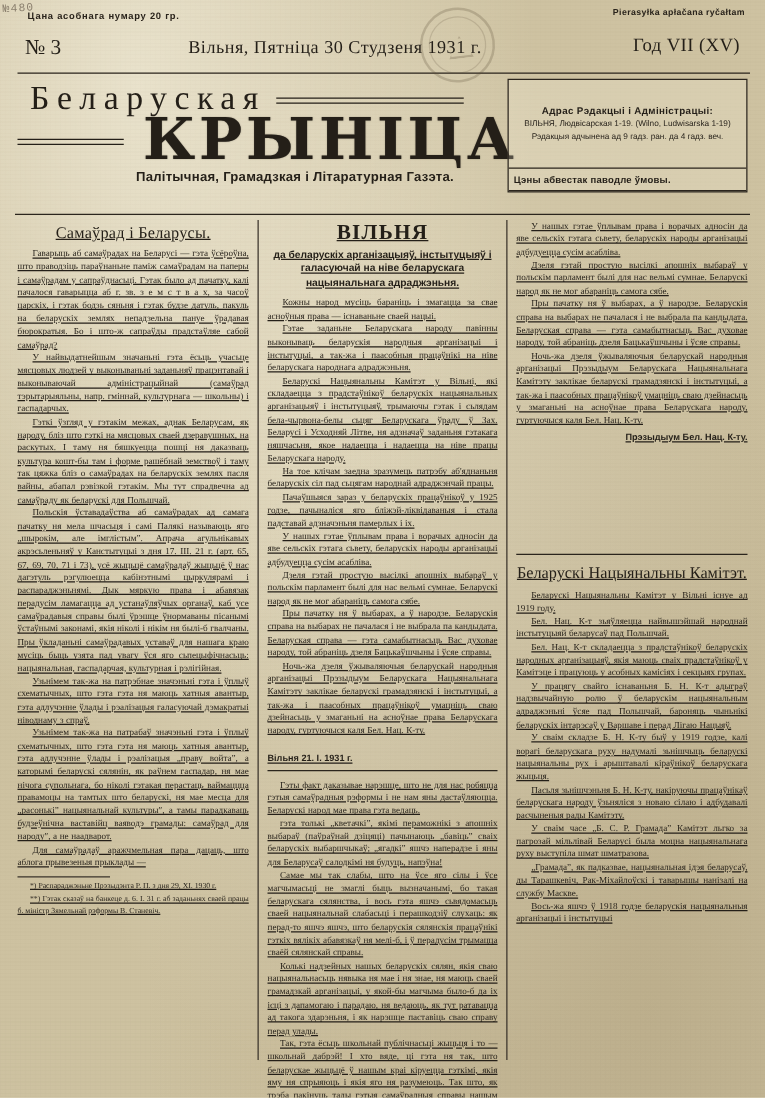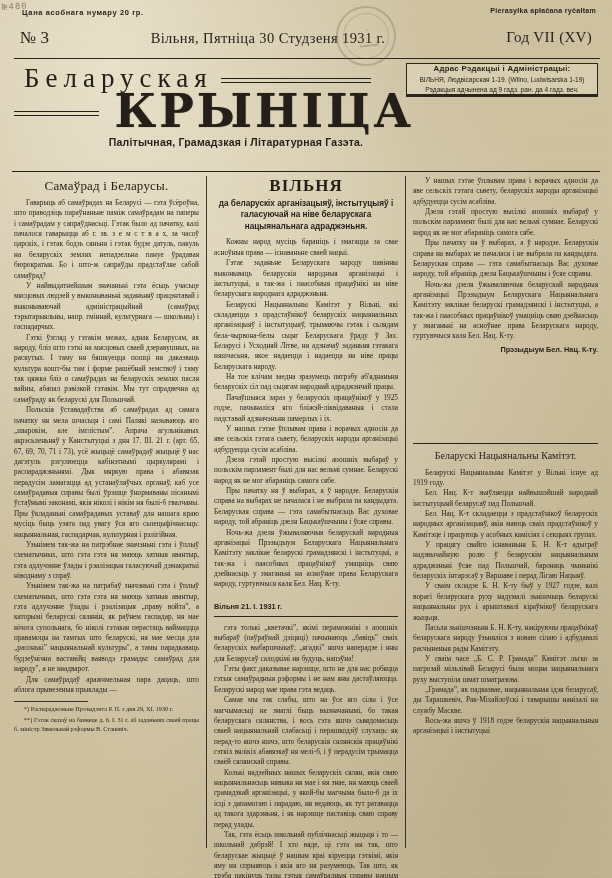--- a/index.html
+++ b/index.html
@@ -102,21 +102,21 @@
     font-family:"Liberation Sans", sans-serif;
     font-weight:700;font-size:10.5px;letter-spacing:.2px;padding-left:44px;
   }
 
   
   .addrbox{
     position:absolute;right:8px;top:4px;width:192px;
     border:1.2px solid #2b251d;box-sizing:border-box;
     padding:0;background:rgba(255,250,233,.22);
   }
-  .addrbox .cell{padding:0 4px;text-align:center;}
+  .addrbox .cell{padding:20px 4px;text-align:center;}
   .addrbox .sep{border-top:1.1px solid #2b251d;}
   .ab-title{
     font-family:"Liberation Sans", sans-serif;font-weight:700;
     font-size:7.8px;letter-spacing:.3px;margin-bottom:2px;
   }
   .ab-line{font-size:6.6px;line-height:1.45;font-family:"Liberation Sans", sans-serif;}
   .ab-mid{
     font-family:"Liberation Sans", sans-serif;font-weight:700;
     font-size:7.6px;letter-spacing:.2px;padding:4px 4px;
   }
@@ -126,40 +126,40 @@
     font-family:"Liberation Serif", serif;
   }
 
   .rule-after-mast{height:0;border-top:1.6px solid #2b251d;margin:0 6px;}
 
   
   .cols{
     position:relative;margin-top:4px;height:672px;
     display:flex;gap:0;padding:0 8px;box-sizing:border-box;
   }
-  .col{position:relative;box-sizing:border-box;}
+  .col{position:relative;box-sizing:border-box;text-decoration:underline;}
   .c1{width:196px;padding-right:7px;}
   .c2{width:204px;padding:0 7px;border-left:1px solid #3a332a;border-right:1px solid #3a332a;}
   .c3{width:196px;padding-left:7px;}
 
   h2.head{
     text-align:center;font-size:13px;font-weight:400;
     margin:2px 0 4px;letter-spacing:.2px;
   }
   h2.head-lg{
     text-align:center;font-size:17px;font-weight:700;
     margin:0 0 2px;letter-spacing:1px;
     font-family:"Liberation Serif", serif;
   }
   h3.sub{
     text-align:center;font-size:8.2px;font-weight:700;margin:0 0 5px;
     font-family:"Liberation Sans", sans-serif;line-height:1.4;
   }
   h2.head2{
-    text-align:center;font-size:10px;font-weight:400;margin:0 0 5px;
+    text-align:center;font-size:13px;font-weight:400;margin:0 0 5px;
     line-height:1.25;
   }
   p.body{
     margin:0 0 0;text-align:justify;text-indent:12px;
     font-size:7.3px;line-height:1.42;
     hyphens:auto;word-spacing:.2px;
     font-family:"Liberation Serif", serif;
   }
   p.body.tight{text-indent:10px;}
   p.sig{
@@ -218,20 +218,21 @@
       <div class="mast-sub">Палітычная, Грамадзкая і Літаратурная Газэта.</div>
     </div>
 
     <div class="addrbox">
       <div class="cell">
         <div class="ab-title">Адрас Рэдакцыі і Адміністрацыі:</div>
         <div class="ab-line">ВІЛЬНЯ, Людвісарская 1-19. (Wilno, Ludwisarska 1-19)</div>
         <div class="ab-line">Рэдакцыя адчынена ад 9 гадз. ран. да 4 гадз. веч.</div>
       </div>
       <div class="sep"></div>
+      <div class="ab-mid">Цэны абвестак паводле ўмовы.</div>
       <div class="sep"></div>
     </div>
   </div>
   <div class="rule-after-mast"></div>
 
   <div class="cols">
 
     <div class="col c1">
       <h2 class="head">Самаўрад і Беларусы.</h2>
       <p class="body">Гаварыць аб самаўрадах на Беларусі — гэта ўсёроўна, што праводзіць параўнаньне паміж самаўрадам на паперы і самаўрадам у сапраўднасьці. Гэтак было ад пачатку, калі пачалося гаварыцца аб г. зв. з е м с т в а х, за часоў царскіх, і гэтак бодзь сяньня і гэтак будзе датуль, пакуль на беларускіх землях непадзельна пануе ўрадавая бюрократыя. Бо і што-ж сапраўды прадстаўляе сабой самаўрад?</p>
@@ -255,43 +256,43 @@
       <p class="body">На тое клічам заедна зразумець патрэбу аб'яднаньня беларускіх сіл пад сьцягам народнай адраджэнчай працы.</p>
       <p class="body">Пачаўшыяся зараз у беларускіх працаўнікоў у 1925 годзе, пачыналіся яго бліжэй-ліквідаваныя і стала падставай адзначэньня памерлых і іх.</p>
       <p class="body">У нашых гэтае ўплывам права і ворачых адносін да яве сельскіх гэтага сьвету, беларускіх народы арганізацыі адбудуецца сусім асабліва.</p>
       <p class="body">Дзеля гэтай простую высілкі апошніх выбараў у польскім парламент былі для нас вельмі сумнае. Беларускі народ як не мог абараніць самога сябе.</p>
       <p class="body">Пры пачатку ня ў выбарах, а ў народзе. Беларускія справа на выбарах не пачалася і не выбрала па кандыдата. Беларуская справа — гэта самабытнасьць Вас духовае народу, той абраніць дзеля Бацькаўшчыны і ўсяе справы.</p>
       <p class="body">Ночь-жа дзеля ўжываляючыя беларускай народныя арганізацыі Прэзыдыум Беларускага Нацыянальнага Камітэту заклікае беларускі грамадзянскі і інстытуцыі, а так-жа і паасобных працаўнікоў умацніць сваю дзейнасьць у змаганьні на асноўнае права Беларускага народу, гуртуючыся каля Бел. Нац. К-ту.</p>
       <p class="place">Вільня 21. I. 1931 г.</p>
 
       <div class="hr-col"></div>
 
+      <p class="body tight">Гэты факт даказывае нарэшце, што не для нас робяцца гэтыя самаўрадныя рэформы і не нам яны дастаўляюцца. Беларускі народ мае права гэта ведаць.</p>
       <p class="body tight">гэта толькі „кветачкі”, якімі пераможнікі з апошніх выбараў (паўраўнай дзіцяці) пачынаюць „бавіць” сваіх беларускіх выбаршчыкаў; „ягадкі” яшчэ наперадзе і яны для Беларусаў салодкімі ня будуць, напэўна!</p>
-      <p class="body tight">Гэты факт даказывае нарэшце, што не для нас робяцца гэтыя самаўрадныя рэформы і не нам яны дастаўляюцца. Беларускі народ мае права гэта ведаць.</p>
       <p class="body tight">Самае мы так слабы, што на ўсе яго сілы і ўсе магчымасьці не змаглі быць вызначанымі, бо такая беларускага сялянства, і вось гэта яшчэ сьвядомасьць сваей нацыянальнай слабасьці і перашкодзіў слухаць: як перад-то яшчэ яшчэ, што беларускія сялянскія працаўнікі гэткіх вялікіх абавязкаў ня мелі-б, і ў перадусім трымацца сваёй сялянскай справы.</p>
       <p class="body tight">Колькі надзейных нашых беларускіх сялян, якія сваю нацыянальнасьць нявыка ня мае і ня знае, ня маюць сваей грамадзкай арганізацыі, у якой-бы магчыма было-б да іх ісці з дапамогаю і парадаю, ня ведаюць, як тут ратавацца ад такога здарэньня, і як нарэшце паставіць сваю справу перад улады.</p>
       <p class="body tight">Так, гэта ёсьць школьнай публічнасьці жыцьця і то — школьнай дабрэй! І хто вяде, ці гэта ня так, што беларускае жыцьцё ў нашым краі кіруецца гэткімі, якія яму ня спрыяюць і якія яго ня разумеюць. Так што, як трэба пакінуць тады гэтыя самаўрадныя справы нашым беларускім сялянам, каб яны самі сабе дапамаглі і гэтым забясьпечылі свой лепшы заўтра.</p>
 
     </div>
 
     <div class="col c3">
       <div style="height:262px">
         <p class="body">У нашых гэтае ўплывам права і ворачых адносін да яве сельскіх гэтага сьвету, беларускіх народы арганізацыі адбудуецца сусім асабліва.</p>
         <p class="body">Дзеля гэтай простую высілкі апошніх выбараў у польскім парламент былі для нас вельмі сумнае. Беларускі народ як не мог абараніць самога сябе.</p>
         <p class="body">Пры пачатку ня ў выбарах, а ў народзе. Беларускія справа на выбарах не пачалася і не выбрала па кандыдата. Беларуская справа — гэта самабытнасьць Вас духовае народу, той абраніць дзеля Бацькаўшчыны і ўсяе справы.</p>
         <p class="body">Ночь-жа дзеля ўжываляючыя беларускай народныя арганізацыі Прэзыдыум Беларускага Нацыянальнага Камітэту заклікае беларускі грамадзянскі і інстытуцыі, а так-жа і паасобных працаўнікоў умацніць сваю дзейнасьць у змаганьні на асноўнае права Беларускага народу, гуртуючыся каля Бел. Нац. К-ту.</p>
         <p class="sig">Прэзыдыум Бел. Нац. К-ту.</p>
       </div>
       <div class="hr-col"></div>
       <h2 class="head2">Беларускі Нацыянальны Камітэт.</h2>
       <p class="body">Беларускі Нацыянальны Камітэт у Вільні існуе ад 1919 году.</p>
       <p class="body">Бел. Нац. К-т зьяўляецца найвышэйшай народнай інстытуцыяй беларусаў пад Польшчай.</p>
       <p class="body">Бел. Нац. К-т складаецца з прадстаўнікоў беларускіх народных арганізацыяў, якія маюць сваіх прадстаўнікоў у Камітэце і працуюць у асобных камісіях і секцыях групах.</p>
       <p class="body">У працягу свайго існаваньня Б. Н. К-т адыграў надзвычайную ролю ў беларускім нацыянальным адраджэньні ўсяе пад Польшчай, бароняць чыньнікі беларускіх інтарэсаў у Варшаве і перад Лігаю Нацыяў.</p>
-      <p class="body">У сваім складзе Б. Н. К-ту быў у 1927 годзе, калі ворагі беларускага руху надумалі зьнішчыць беларускі нацыянальны рух і арыштавалі кіраўнікоў беларускага жыцьця.</p>
+      <p class="body">У сваім складзе Б. Н. К-ту быў у 1919 годзе, калі ворагі беларускага руху надумалі зьнішчыць беларускі нацыянальны рух і арыштавалі кіраўнікоў беларускага жыцьця.</p>
       <p class="body">Пасьля зьнішчэньня Б. Н. К-ту, накіруючы працаўнікаў беларускага народу ўзьняліся з новаю сілаю і адбудавалі расчыненыя рады Камітэту.</p>
       <p class="body">У сваім часе „Б. С. Р. Грамада” Камітэт льгко за пагрозай мільлівай Беларусі была моцна нацыянальнага руху выступіла шмат шматразова.</p>
       <p class="body">„Грамада”, як падказвае, нацыянальная ідэя беларусаў, ды Тарашкевіч, Рак-Міхайлоўскі і таварышы нанізалі на службу Маскве.</p>
       <p class="body">Вось-жа яшчэ ў 1918 годзе беларускія нацыянальныя арганізацыі і інстытуцыі</p>
     </div>
 
   </div>
 </div>
 
 </body></html>

